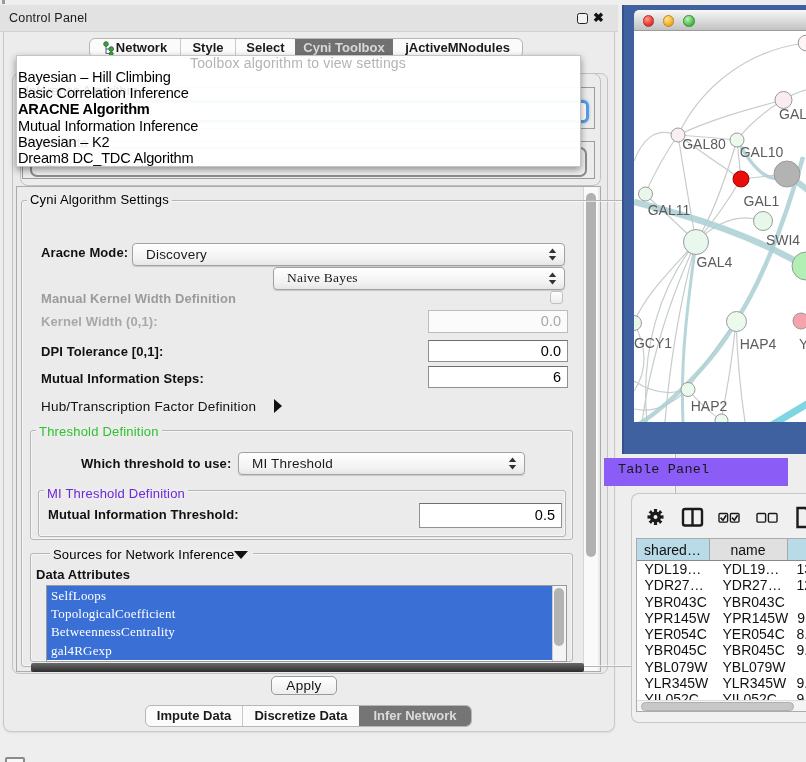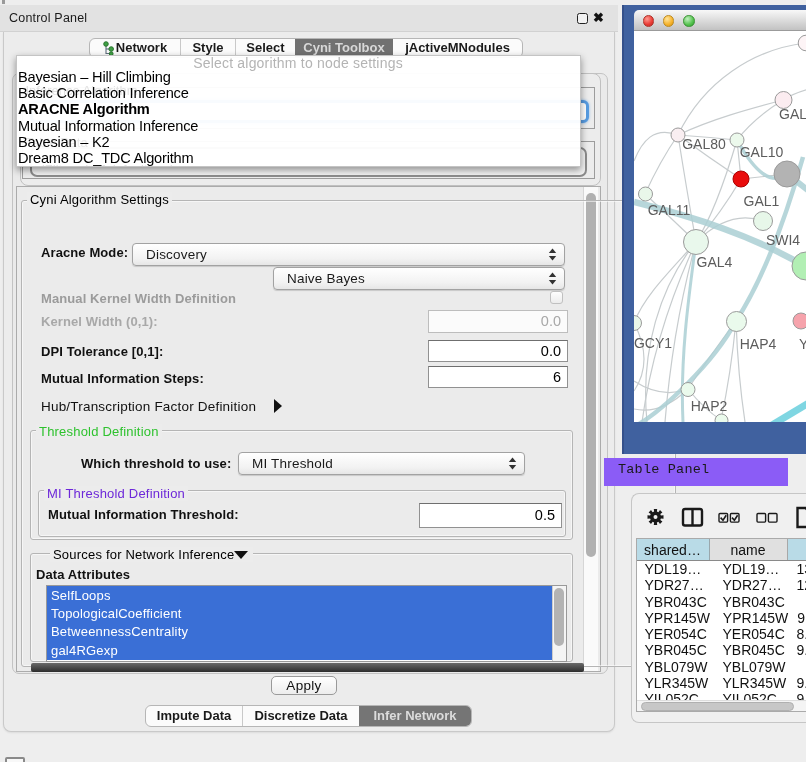--- a/index.html
+++ b/index.html
@@ -50,21 +50,21 @@
 
 <div class="blab" style="left:41px;top:245px;">Aracne Mode:</div>
 <div class="combo" style="left:132px;top:243px;width:433px;height:23px;">
   <span class="txt">Discovery</span>
       <svg width="9" height="13" style="position:absolute;right:7px;top:50%;margin-top:-6.5px;">
         <path d="M4.5 0.5 L8.2 5 L0.8 5 Z" fill="#333"></path>
         <path d="M4.5 12.5 L8.2 8 L0.8 8 Z" fill="#333"></path>
       </svg>
 </div>
 
-<div class="combo" style="left:273px;top:267px;width:292px;height:23px;">
+<div class="combo" style="left:273px;top:267px;width:292px;height:23px;font-family:Liberation Serif, serif;">
   <span class="txt">Naive Bayes</span>
       <svg width="9" height="13" style="position:absolute;right:7px;top:50%;margin-top:-6.5px;">
         <path d="M4.5 0.5 L8.2 5 L0.8 5 Z" fill="#333"></path>
         <path d="M4.5 12.5 L8.2 8 L0.8 8 Z" fill="#333"></path>
       </svg>
 </div>
 
 <div class="blab" style="left:41px;top:291px;color:#9b9b9b;">Manual Kernel Width Definition</div>
 <div class="abs" style="left:550px;top:291px;width:13px;height:13px;border:1px solid #c0c0c0;border-radius:3px;background:linear-gradient(#fefefe,#ececec);"></div>
 
@@ -97,21 +97,21 @@
 </div>
 <div class="blab" style="left:48px;top:507px;">Mutual Information Threshold:</div>
 <div class="inp" style="left:419px;top:503px;width:143px;height:25px;line-height:23px;">0.5</div>
 
 <div class="grp" style="left:30px;top:552.5px;width:543px;height:109.5px;">
   <div class="glab" style="left:19px;top:-6.5px;">Sources for Network Inference&nbsp;&nbsp;&nbsp;&nbsp;</div>
 </div>
 <div class="abs" style="left:234px;top:550.5px;width:0;height:0;border-top:8.5px solid #111;border-left:7.3px solid transparent;border-right:7.3px solid transparent;"></div>
 <div class="blab" style="left:36px;top:567px;">Data Attributes</div>
 
-<div class="abs" style="left:46px;top:585px;width:521px;height:77px;border:1px solid #999;background:#fff;">
+<div class="abs" style="left:46px;top:585px;width:521px;height:77px;border:1px solid #999;background:#fff;font-family:Liberation Serif, serif;">
   <div class="abs" style="left:0;top:0;width:505px;height:74px;background:#3a6fd6;color:#fff;font-size:13px;letter-spacing:0.2px;">
     <div style="padding:1px 0 0 4px;line-height:18.2px;">SelfLoops<br>TopologicalCoefficient<br>BetweennessCentrality<br>gal4RGexp</div>
   </div>
   <div class="abs" style="left:505px;top:0;width:14px;height:75px;background:#f4f4f4;border-left:1px solid #ccc;"></div>
   <div class="abs" style="left:507px;top:2px;width:10px;height:58px;background:#b3b3b3;border-radius:5px;"></div>
 </div>
 
 <div class="abs" style="left:31px;top:663px;width:553px;height:8.5px;border-radius:2px;background:linear-gradient(#6a6a6a,#2d2d2d);"></div>
 
 <div class="abs" style="left:271px;top:676px;width:66px;height:19px;border:1px solid #9a9a9a;border-radius:5px;background:linear-gradient(#ffffff,#ededed);text-align:center;font-size:13.5px;line-height:17px;color:#111;letter-spacing:0.3px;">Apply</div>
@@ -134,21 +134,21 @@
   <div style="flex:0 0 55px;text-align:center;line-height:18px;border-right:1px solid #c9c9c9;">Style</div>
   <div style="flex:0 0 59px;text-align:center;line-height:18px;">Select</div>
   <div style="flex:0 0 98px;text-align:center;line-height:18px;background:#717171;color:#d8d8d8;">Cyni Toolbox</div>
   <div style="flex:1;text-align:center;line-height:18px;">jActiveMNodules</div>
 </div>
 
 <div class="abs" id="popup" style="left:15.5px;top:55px;width:565px;height:112px;background:rgba(255,255,255,0.96);border:1px solid #c4c4c4;box-shadow:0 3px 7px rgba(0,0,0,0.4);overflow:hidden;">
   <div style="position:absolute;top:27px;left:9px;font-size:13px;color:#e2e2e2;">Inference Algorithm</div>
   <div style="position:absolute;top:79px;left:9px;font-size:13px;color:#e8e8e8;">Table Data</div>
   <div style="position:absolute;top:106px;left:11px;font-size:13px;color:#e4e4e4;">galFiltered.sif default node</div>
-  <div style="position:absolute;top:-1px;left:0;width:100%;text-align:center;font-size:14px;color:#b4b4b4;letter-spacing:0.2px;">Select algorithm to node settings</div>
+  <div style="position:absolute;top:-1px;left:0;width:100%;text-align:center;font-size:14px;color:#b4b4b4;letter-spacing:0.2px;">Toolbox algorithm to view settings</div>
   <div style="position:absolute;top:13px;left:1.5px;font-size:14.6px;color:#000;line-height:16.2px;letter-spacing:-0.2px;white-space:nowrap;">
     Bayesian – Hill Climbing<br>
     Basic Correlation Inference<br>
     <b>ARACNE Algorithm</b><br>
     Mutual Information Inference<br>
     Bayesian – K2<br>
     Dream8 DC_TDC Algorithm
   </div>
 </div>
 

